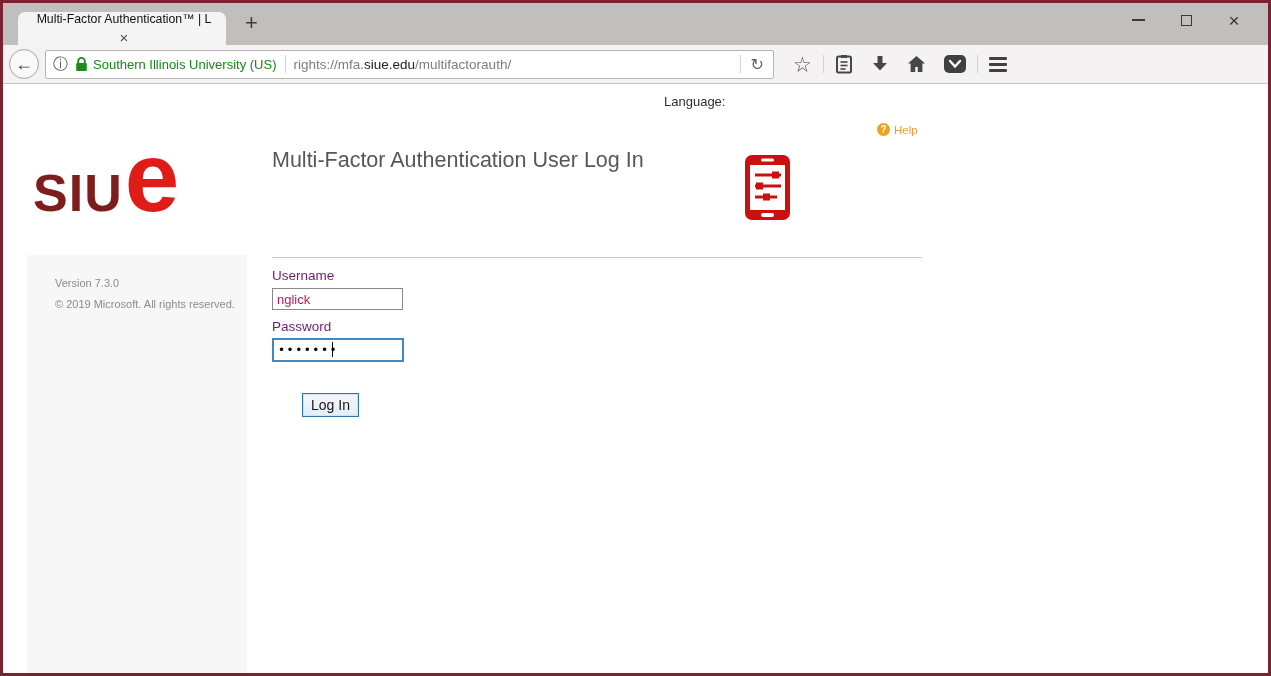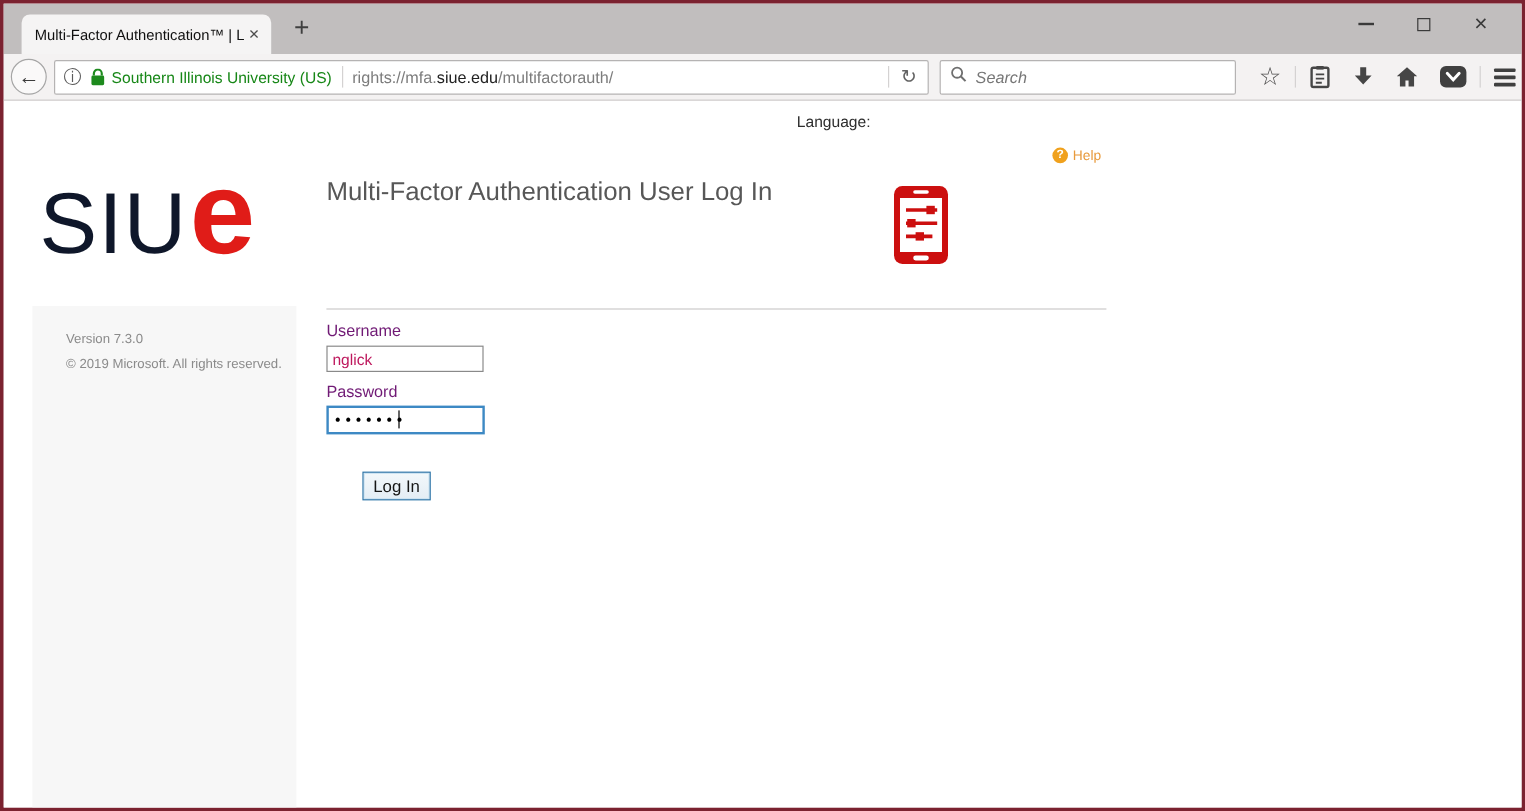--- a/index.html
+++ b/index.html
@@ -4,21 +4,21 @@
 <style>
   * { margin:0; padding:0; box-sizing:border-box; }
   body { background:#8a8a8a; font-family:"Liberation Sans","DejaVu Sans",sans-serif; }
   .window { position:relative; width:1271px; height:676px; background:#fff;
             border:3px solid #7b2230; overflow:hidden; }
 
   
   .tabbar { position:relative; height:42px; background:#c1bebe; }
   .tab { position:absolute; left:15px; top:9px; width:208px; height:33px;
          background:#f5f4f4; border-radius:7px 7px 0 0; display:flex; align-items:center;
-         padding:0 7px 0 11px; }
+         padding:0 7px 0 11px;flex-direction:column; }
   .tab-title { flex:1; font-size:12.3px; color:#101010; white-space:nowrap; overflow:hidden; }
   .tab-close { font-size:15px; color:#4c4c4c; padding:0 3px; line-height:1; }
   .newtab { position:absolute; left:236px; top:8px; font-size:22px; font-weight:300;
             color:#3f3f3f; line-height:24px; padding:0 6px; }
   .winctrls { position:absolute; right:22px; top:4px; display:flex; gap:24px; }
   .winctrl { width:24px; height:26px; display:flex; align-items:center; justify-content:center; }
   .min-bar { width:13px; height:2px; background:#3a3a3a; }
   .max-box { width:11px; height:11px; border:1.5px solid #3a3a3a; }
   .close-x { font-size:19px; color:#3a3a3a; line-height:1; }
 
@@ -63,21 +63,21 @@
   .lang-select .chev { position:absolute; right:9px; top:6px; width:7px; height:7px;
                  border-right:1.5px solid #555; border-bottom:1.5px solid #555;
                  transform:rotate(45deg); }
   .help { position:absolute; left:874px; top:39px; display:flex; align-items:center; gap:4px; }
   .help-badge { width:13px; height:13px; border-radius:50%; background:#f0a11d; color:#fff;
                 font-size:10px; font-weight:bold; display:flex; align-items:center;
                 justify-content:center; }
   .help-text { font-size:11.5px; color:#e89a3c; }
 
   .logo { position:absolute; left:30px; top:44px; white-space:nowrap; line-height:1; }
-  .logo-black { font-size:72px; font-weight:400; color:#0f172a; letter-spacing:1px; }
+  .logo-black { font-size:52px; font-weight:700; color:#7f1d1d; letter-spacing:1px; }
   .logo-red { font-size:98px; font-weight:700; color:#e01c18; margin-left:2px; }
 
   .page-title { position:absolute; left:269px; top:64px; font-size:21.5px; color:#575757; }
 
   .phone-icon { position:absolute; left:741px; top:70px; }
 
   .sidebar { position:absolute; left:24px; top:171px; width:220px; height:418px;
              background:#f7f7f7; }
   .side-version { position:absolute; left:28px; top:22px; font-size:11px; color:#8b8b8b; }
   .side-copy { position:absolute; left:28px; top:43px; font-size:11px; color:#8b8b8b; }
@@ -137,29 +137,20 @@
             <rect x="1.2" y="6" width="10.6" height="8" rx="1.2" fill="#1d8a1d"></rect>
           </svg>
       </span>
       <span class="site-id">Southern Illinois University (US)</span>
       <span class="vsep"></span>
       <span class="url-text"><span>rights://mfa.</span><span class="domain">siue.edu</span><span>/multifactorauth/</span></span>
       <span class="spacer"></span>
       <span class="vsep"></span>
       <span class="reload">↻</span>
     </div>
-    <div class="searchbar">
-      <span>
-        <svg width="14" height="14" viewBox="0 0 14 14">
-            <circle cx="5.6" cy="5.6" r="4.2" fill="none" stroke="#6f6f6f" stroke-width="1.5"></circle>
-            <line x1="8.8" y1="8.8" x2="12.6" y2="12.6" stroke="#6f6f6f" stroke-width="1.7"></line>
-          </svg>
-      </span>
-      <input class="search-input" placeholder="Search" style="">
-    </div>
     <div class="toolicons">
       <span class="ticon star">☆</span>
       <span class="vsep" style="margin:0 2px;"></span>
       <span class="ticon">
         <svg width="18" height="20" viewBox="0 0 18 20">
             <rect x="2" y="2.5" width="14" height="16" rx="1.5" fill="none" stroke="#464646" stroke-width="2"></rect>
             <rect x="6" y="1" width="6" height="3" fill="#464646"></rect>
             <line x1="5.5" y1="8" x2="12.5" y2="8" stroke="#464646" stroke-width="1.6"></line>
             <line x1="5.5" y1="11.5" x2="12.5" y2="11.5" stroke="#464646" stroke-width="1.6"></line>
             <line x1="5.5" y1="15" x2="10.5" y2="15" stroke="#464646" stroke-width="1.6"></line>

